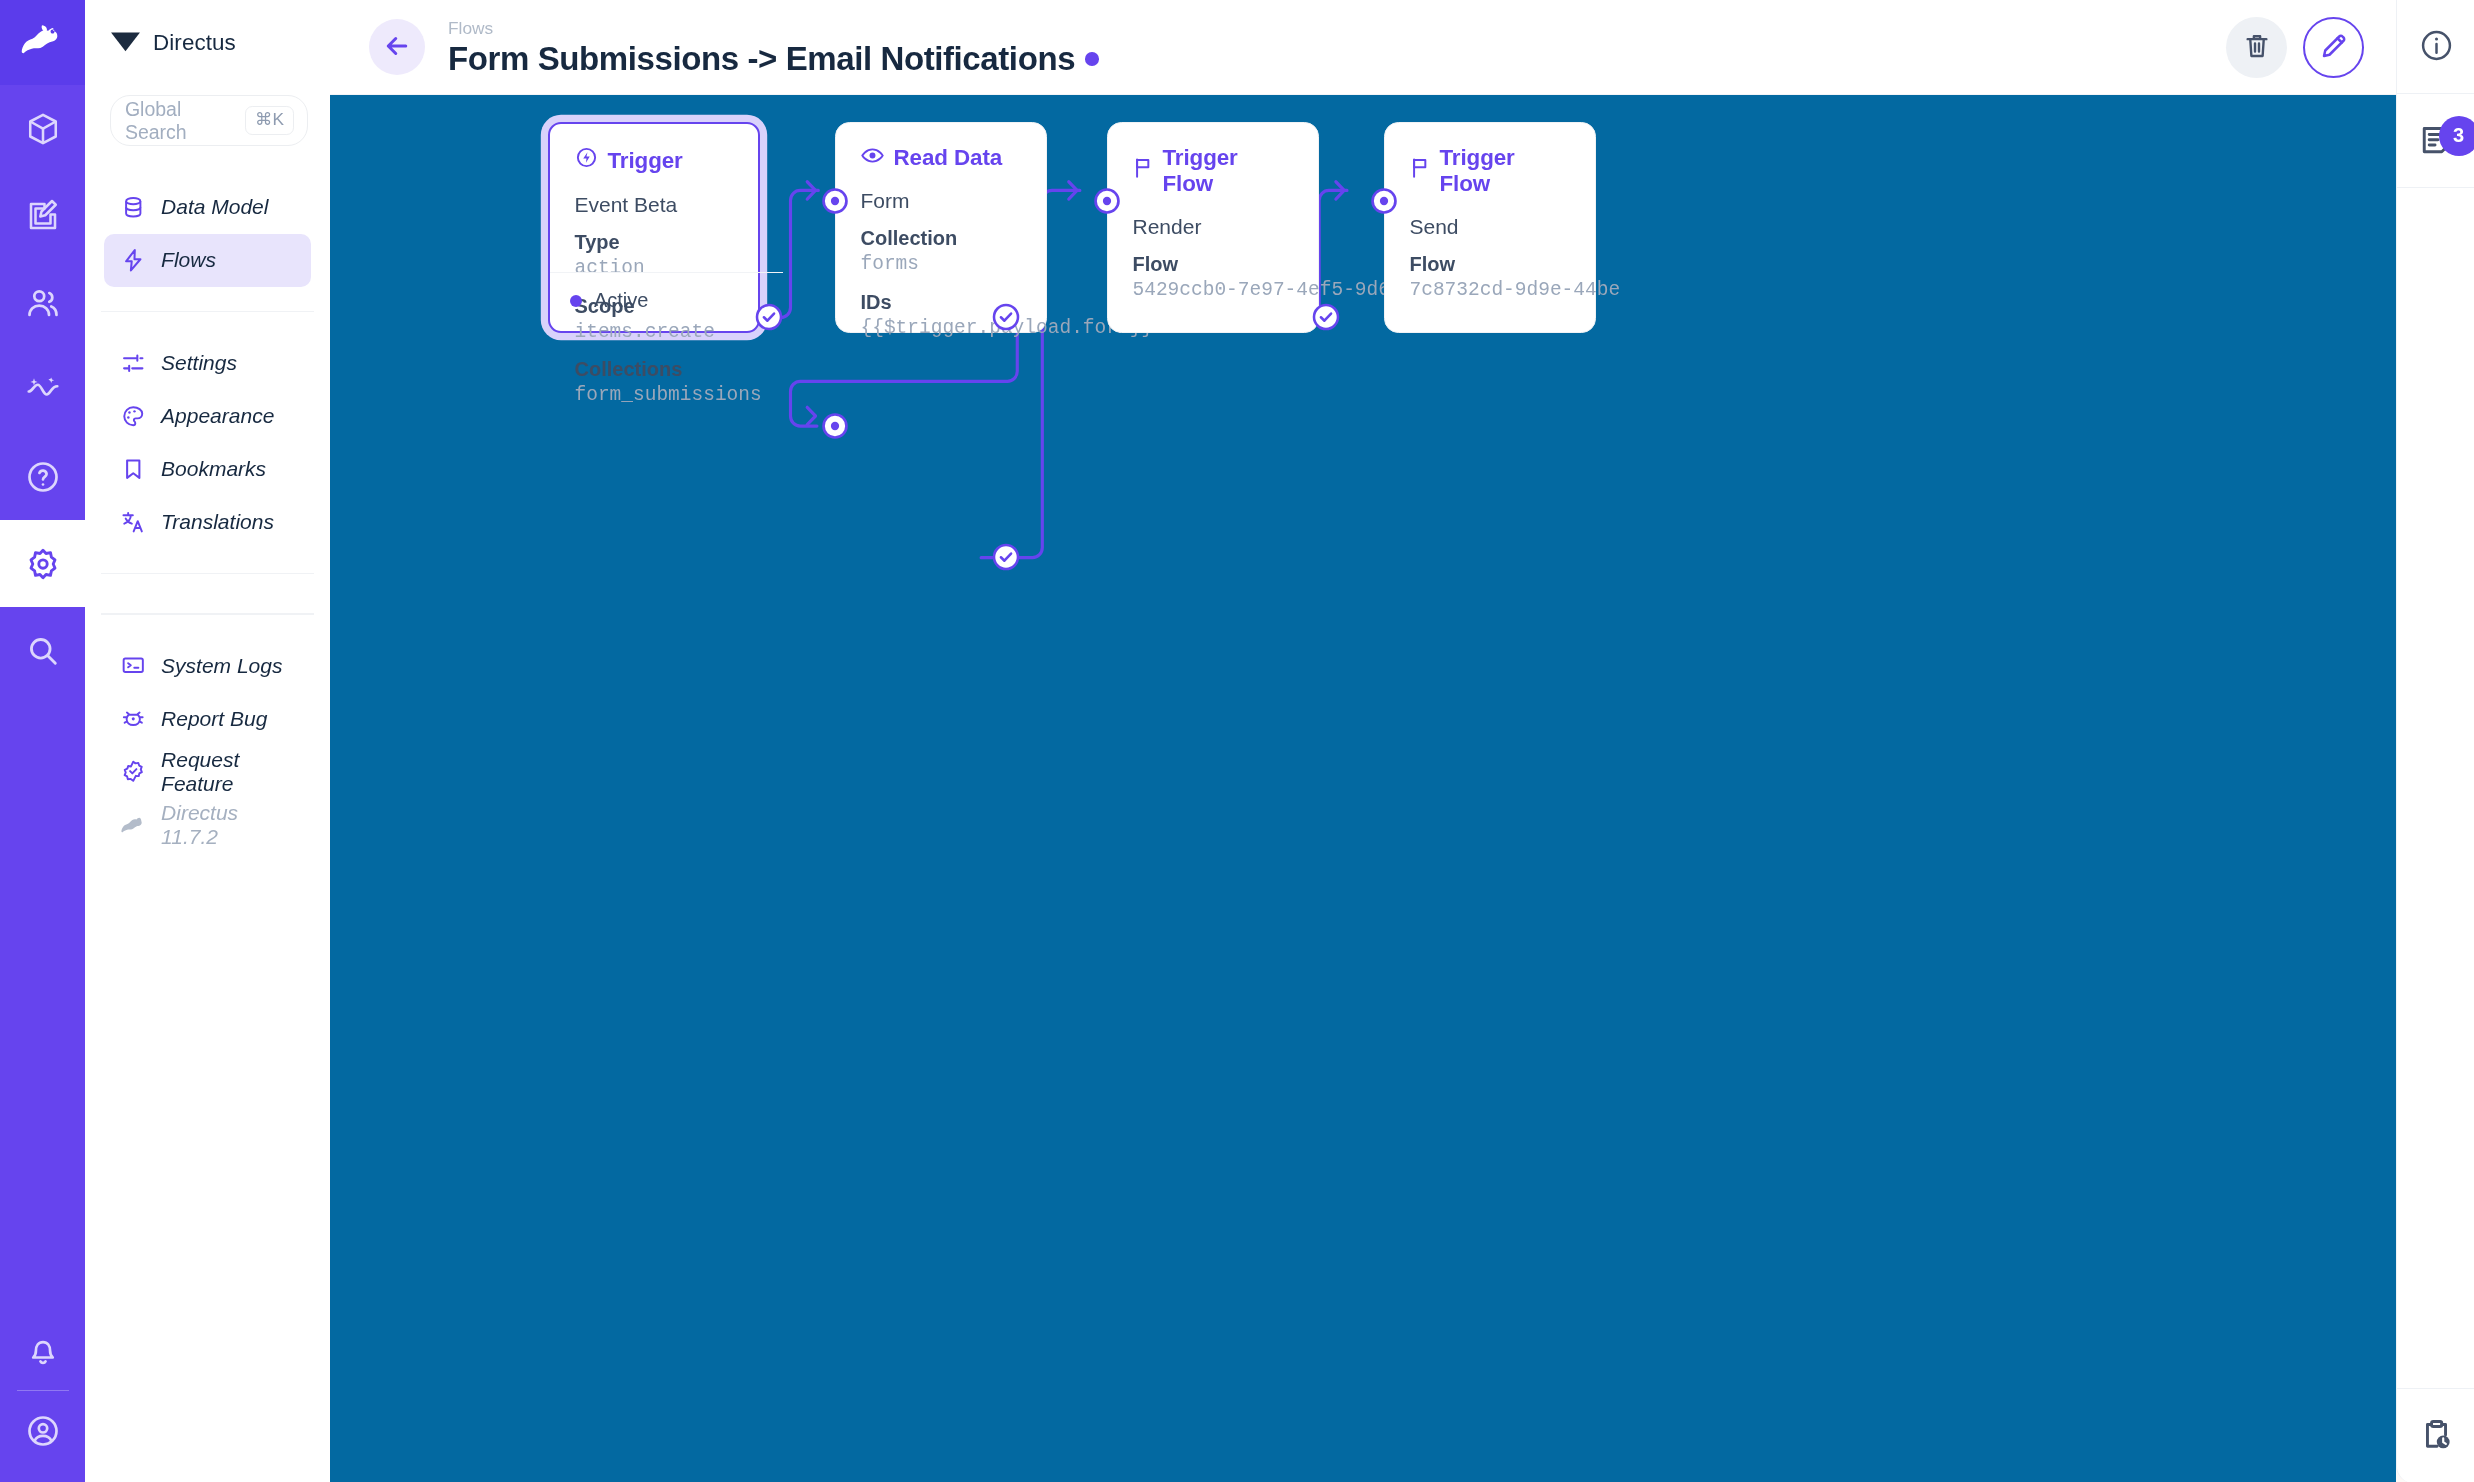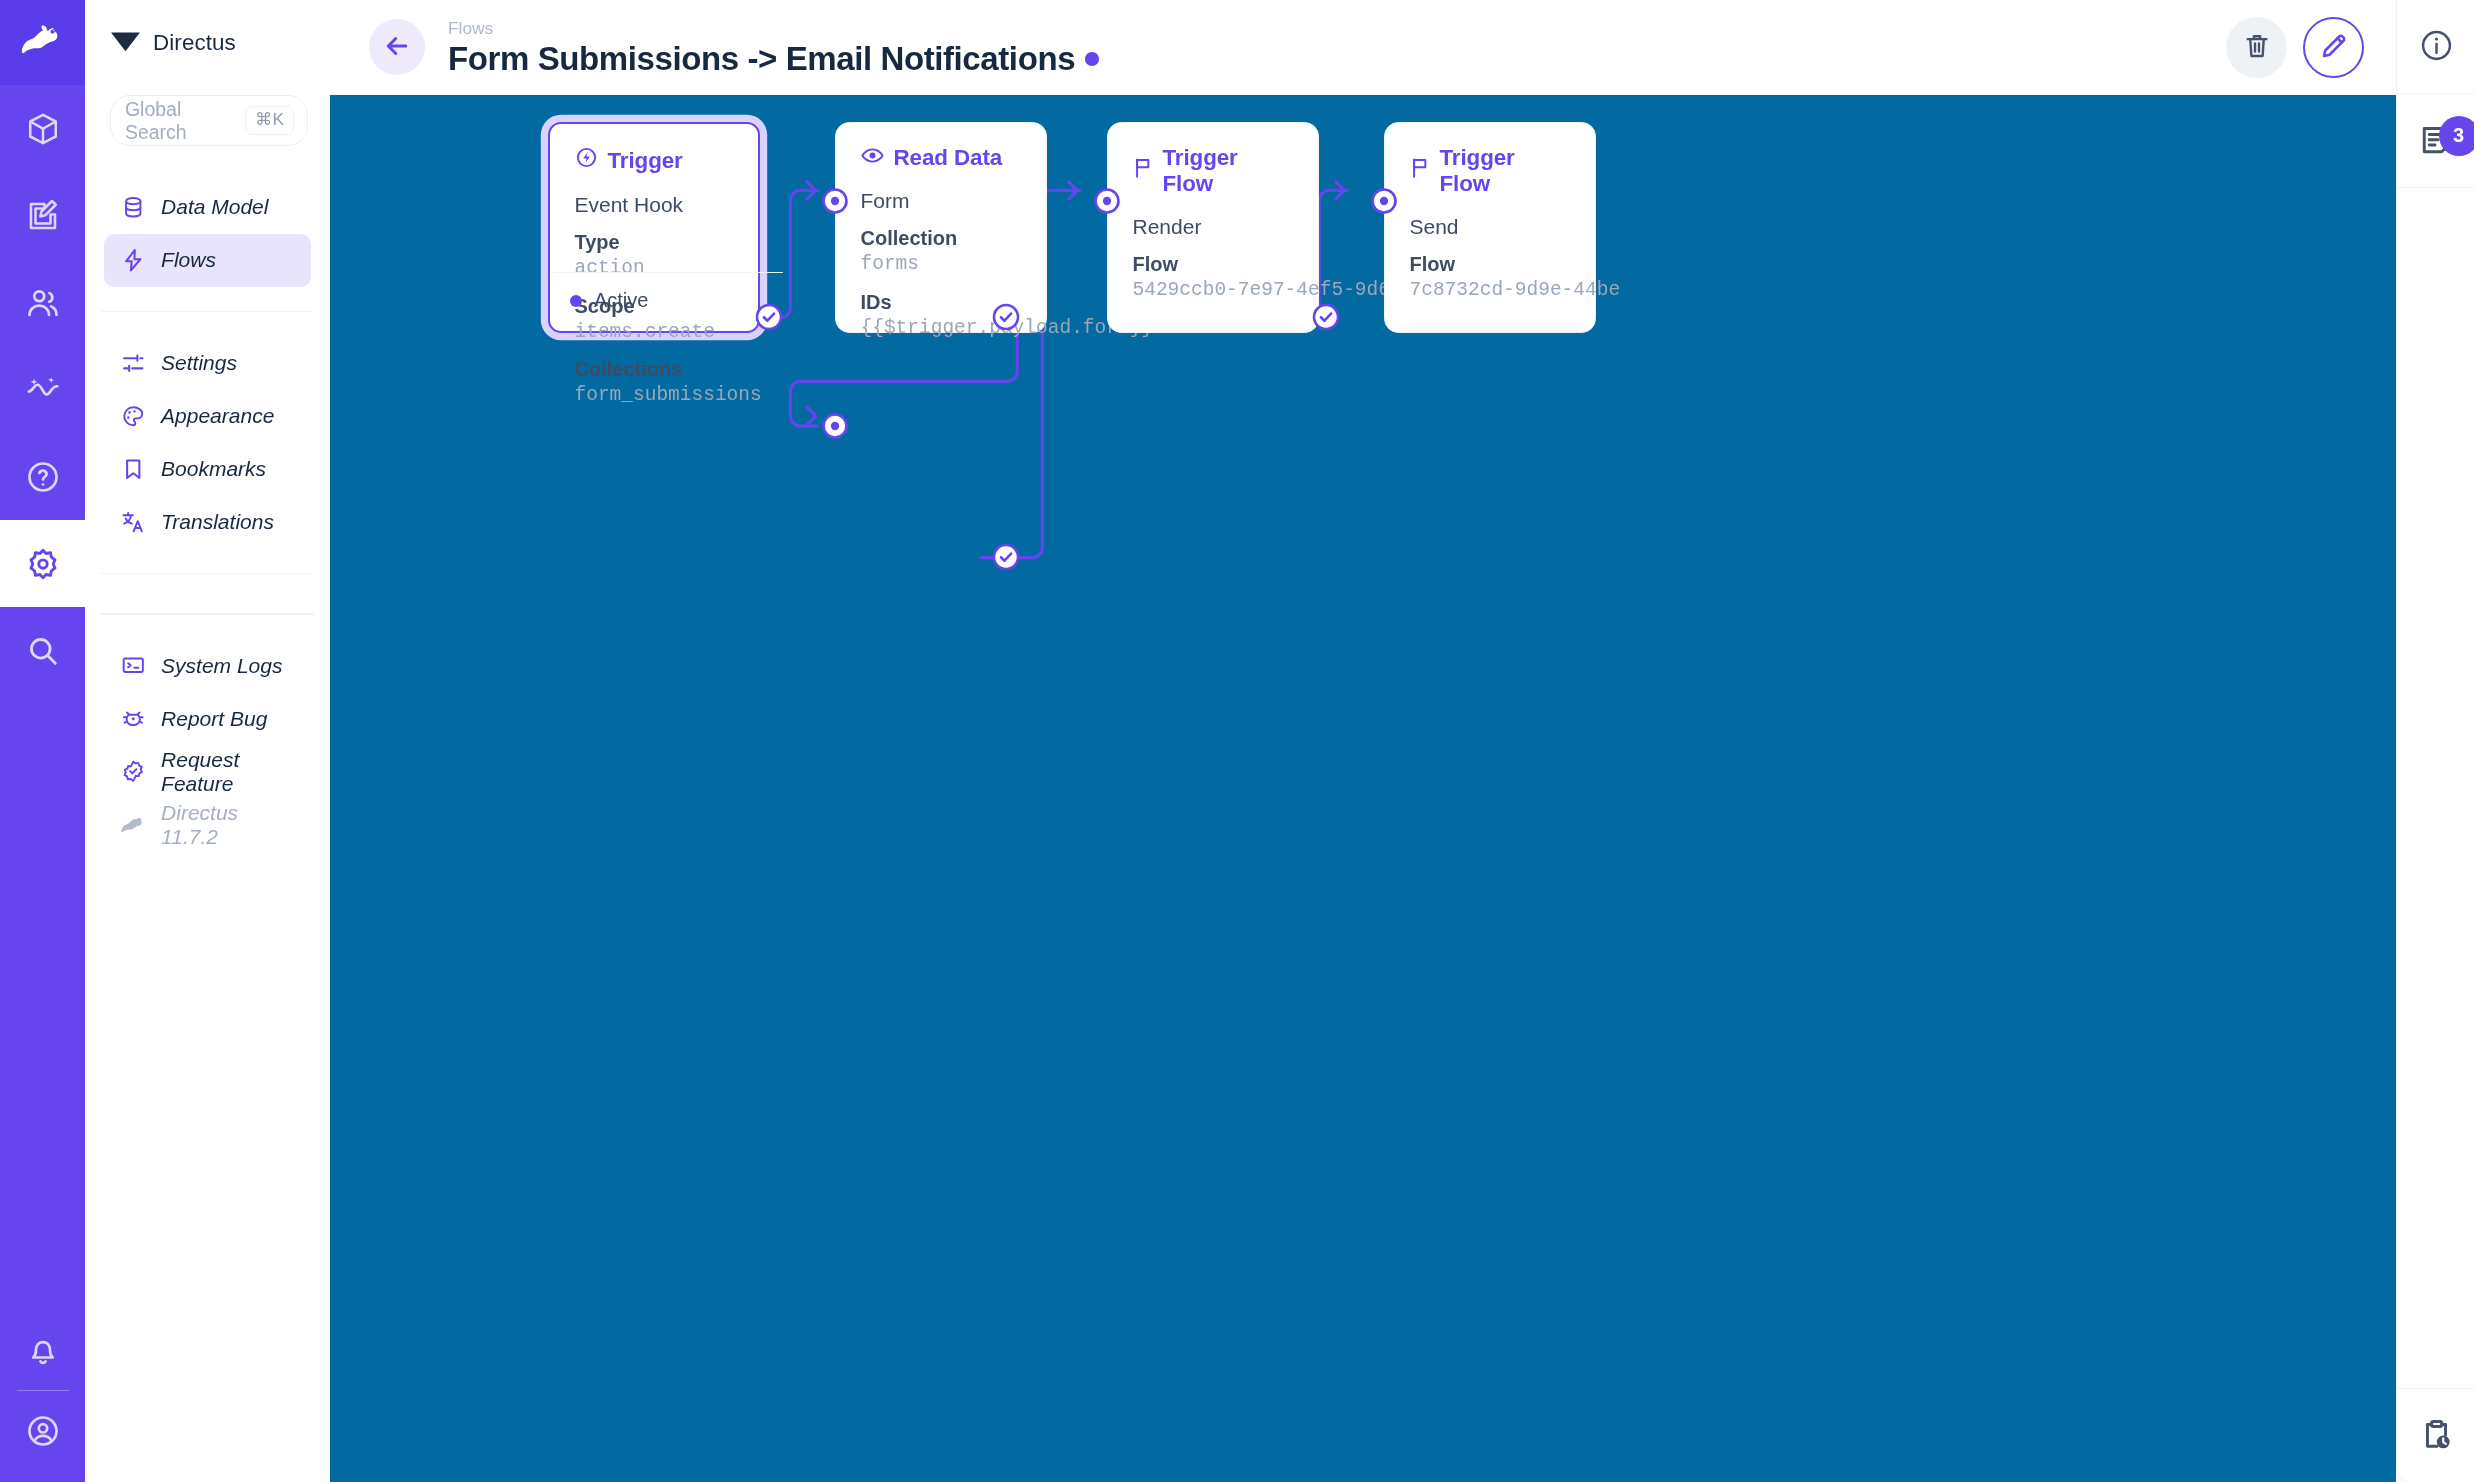--- a/index.html
+++ b/index.html
@@ -434,21 +434,21 @@
       <div class="node selected" style="left:218px; top:27.4px; width:212px; height:211px;">
         <div class="node-title">
           <span>
             <svg width="23" height="23" viewBox="0 0 24 24" fill="none" stroke="#6644ee" stroke-width="2">
               <circle cx="12" cy="12" r="9"></circle>
                 <path d="M13 6.6 8.6 13H12l-.6 4.6L15.4 11H12z" fill="#6644ee" stroke="none"></path>
             </svg>
           </span>
           <span>Trigger</span>
         </div>
-        <div class="node-sub">Event Hook</div>
+        <div class="node-sub">Event Beta</div>
         <div class="field-key">Type</div>
         <div class="field-val">action</div>
         <div class="field-key">Scope</div>
         <div class="field-val">items.create</div>
         <div class="field-key">Collections</div>
         <div class="field-val">form_submissions</div>
         <div class="node-foot" style="position:absolute; left:24.5px; right:0; bottom:19px;">
           <span class="status-dot"></span>
           <span>Active</span>
         </div>

